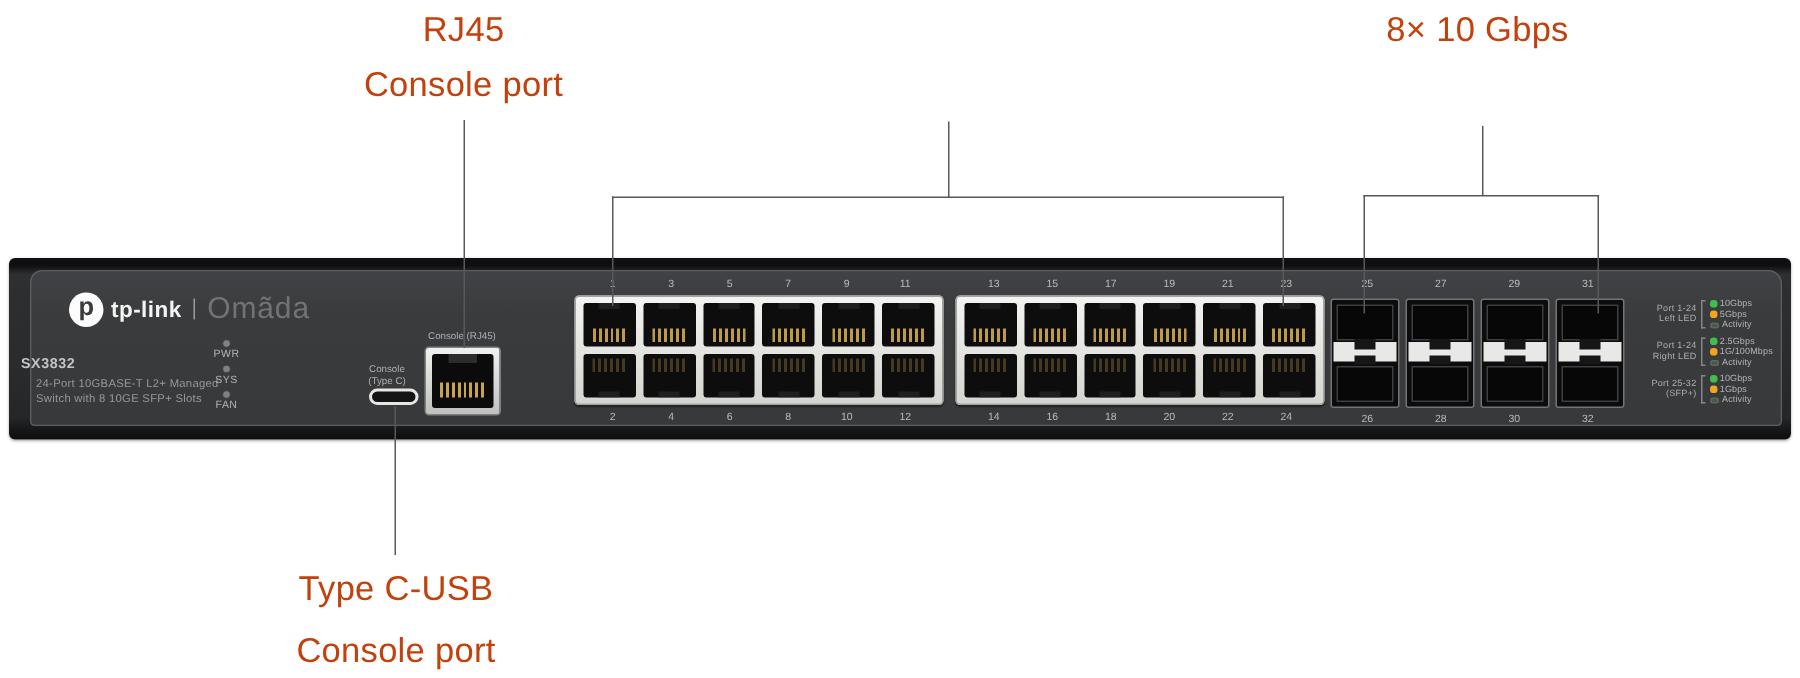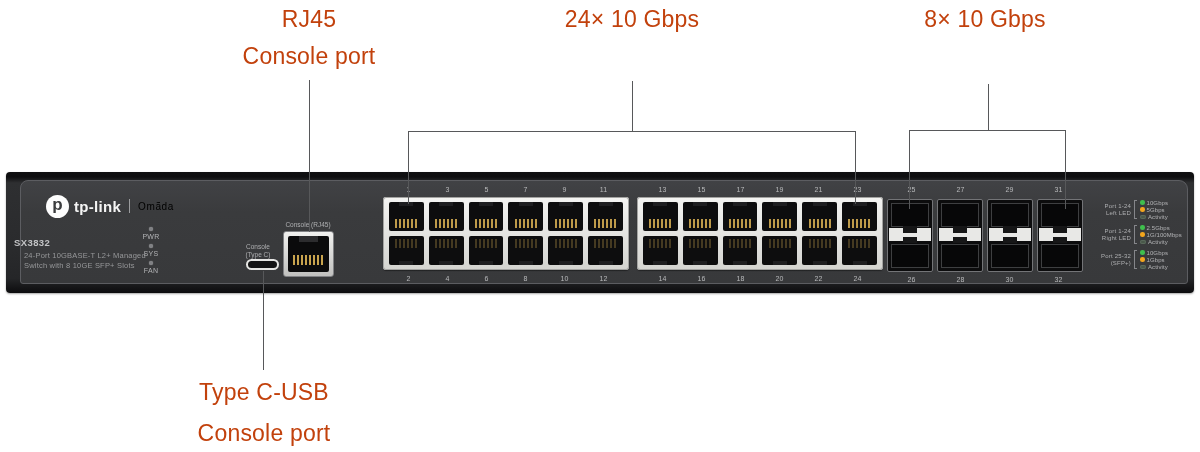--- a/index.html
+++ b/index.html
@@ -23,21 +23,21 @@
            box-shadow:0 1px 2px rgba(0,0,0,.35);}
   .face{position:absolute;left:20px;top:180px;width:1168px;height:104px;background:linear-gradient(#414245,#3a3b3d 30%,#38393b);
         border:1px solid #5c5d61;border-radius:8px 9px 3px 3px;box-sizing:border-box;z-index:2;}
 
   
   .brand-row{position:absolute;left:46px;top:194px;height:24px;display:flex;align-items:center;z-index:4;}
   .logo-circle{width:23px;height:23px;background:#fdfdfd;border-radius:50%;display:flex;align-items:center;justify-content:center;}
   .logo-p{font-size:17px;font-weight:bold;color:#3a3b3d;transform:translateY(-1px);}
   .brand-name{margin-left:5px;font-size:15px;font-weight:bold;color:#f4f4f4;letter-spacing:.3px;}
   .brand-divider{width:1px;height:14px;background:#9b9c9e;margin:0 8px;}
-  .series-name{font-size:10px;color:#000000;letter-spacing:.6px;}
+  .series-name{font-size:20px;color:#737373;letter-spacing:.6px;}
 
   .model-block{position:absolute;left:14px;top:237px;z-index:4;}
   .model-name{font-size:9.5px;font-weight:bold;color:#c3c4c6;letter-spacing:.4px;margin-bottom:3px;}
   .model-desc{font-size:7.5px;color:#97989a;line-height:9.5px;letter-spacing:.2px;margin-left:10px;}
 
   
   .status-leds{position:absolute;left:135px;top:227px;width:32px;display:flex;flex-direction:column;align-items:center;z-index:4;}
   .sled{display:flex;flex-direction:column;align-items:center;margin-bottom:3px;}
   .sled-dot{width:4px;height:4px;border-radius:50%;background:#808184;box-shadow:0 0 1px #a0a1a3;margin-bottom:2px;}
   .sled-label{font-size:7px;color:#b2b3b5;line-height:8px;letter-spacing:.3px;}
@@ -92,21 +92,20 @@
 </head>
 <body>
 
 <div class="canvas">
 
   <div class="callout callout-rj45-console">
     <div>RJ45</div>
     <div>Console port</div>
   </div>
   <div class="callout callout-rj45-ports">
-    <div>24× 10 Gbps</div>
   </div>
   <div class="callout callout-sfp">
     <div>8× 10 Gbps</div>
   </div>
   <div class="callout callout-typec">
     <div>Type C-USB</div>
     <div>Console port</div>
   </div>
 
   <div class="cline v" style="left:309px;top:80px;height:152px;"></div>

